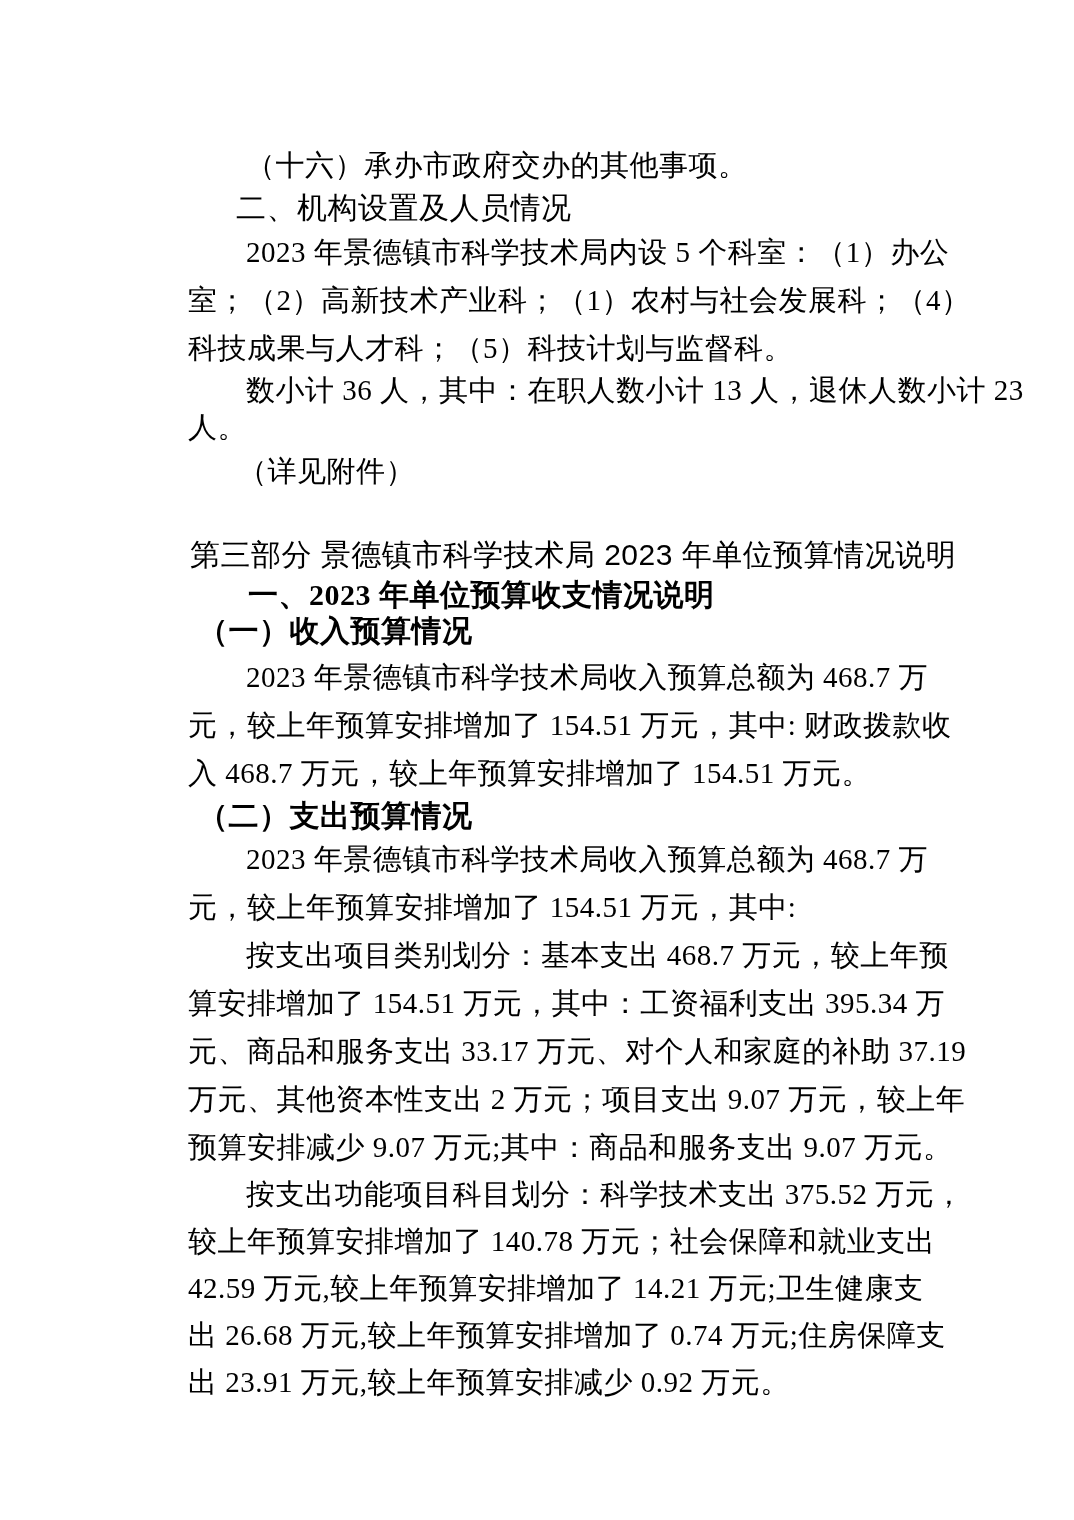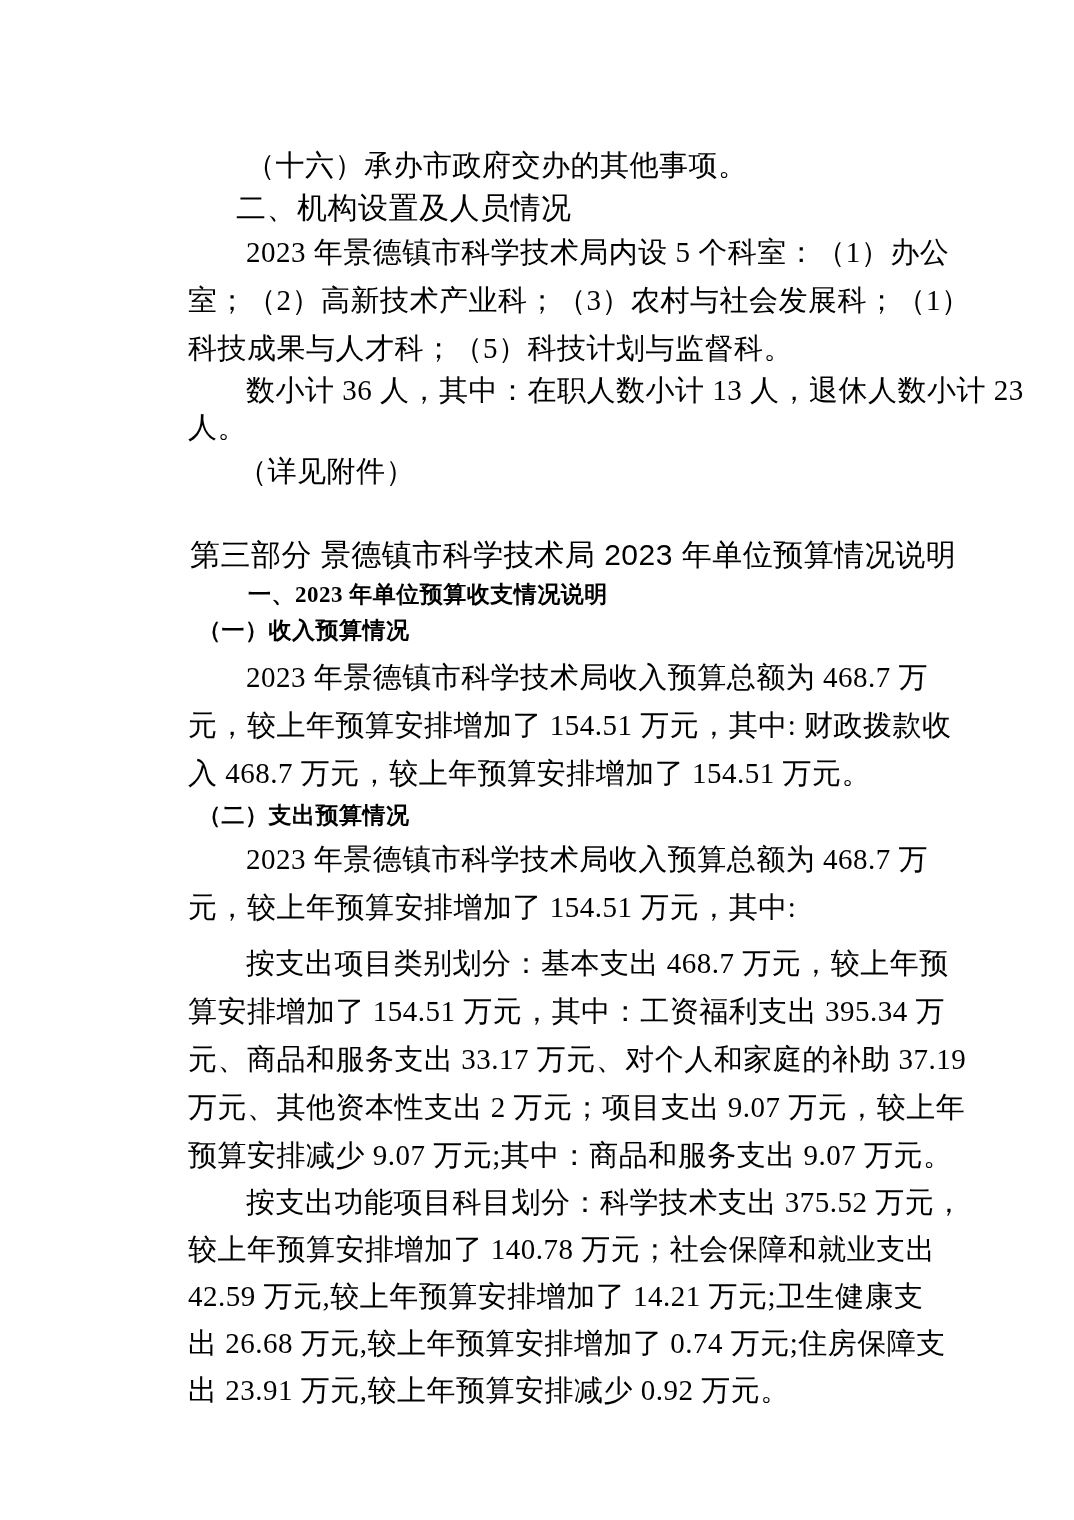--- a/index.html
+++ b/index.html
@@ -27,21 +27,21 @@
     font-size:29px;
     font-weight:400;
   }
   .heading-hei{
     font-family:"Liberation Sans","DejaVu Sans",sans-serif;
     font-size:30px;
     font-weight:400;
   }
   .heading-songb{
     font-family:"Liberation Serif","DejaVu Serif",serif;
-    font-size:23px;
+    font-size:30px;
     font-weight:700;
   }
   
   .lh36{line-height:36px}
   .lh37{line-height:37px}
   .lh38{line-height:38px}
   .lh40{line-height:40px}
   .lh44{line-height:44px}
   .lh46{line-height:46px}
   .lh47{line-height:47px}
@@ -51,37 +51,37 @@
   .i2{--ind:2px}
   .i10{--ind:10px}
   .i26{--ind:26px}
   .i48{--ind:48px}
   .i50{--ind:50px}
   .i58{--ind:58px}
   .i60{--ind:60px}
   
   .mt4{margin-top:4px}
   .mt6{}
-  .mt8{margin-top:8px}
+  .mt8{}
   .mt37{margin-top:37px}
 </style>
 </head>
 <body>
 
 <div class="page">
   <div class="doc">
       <div class="para body-text lh46 i58">
         <div class="line">（十六）承办市政府交办的其他事项。</div>
       </div>
       <div class="para heading-hei lh40 i48">
         <div class="line">二、机构设置及人员情况</div>
       </div>
       <div class="para body-text lh48 i58">
         <div class="line">2023 年景德镇市科学技术局内设 5 个科室：（1）办公</div>
-        <div class="line">室；（2）高新技术产业科；（3）农村与社会发展科；（1）</div>
+        <div class="line">室；（2）高新技术产业科；（1）农村与社会发展科；（4）</div>
         <div class="line">科技成果与人才科；（5）科技计划与监督科。</div>
       </div>
       <div class="para body-text lh37 i58">
         <div class="line">数小计 36 人，其中：在职人数小计 13 人，退休人数小计 23</div>
         <div class="line">人。</div>
       </div>
       <div class="para body-text lh50 i50">
         <div class="line">（详见附件）</div>
       </div>
       <div class="para heading-hei lh44 i2 mt37">

